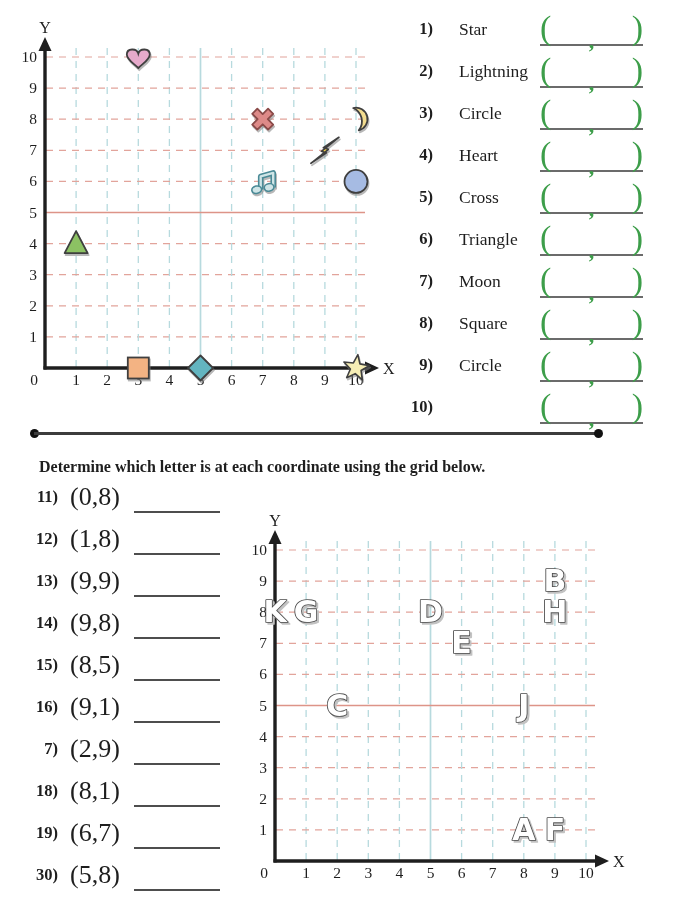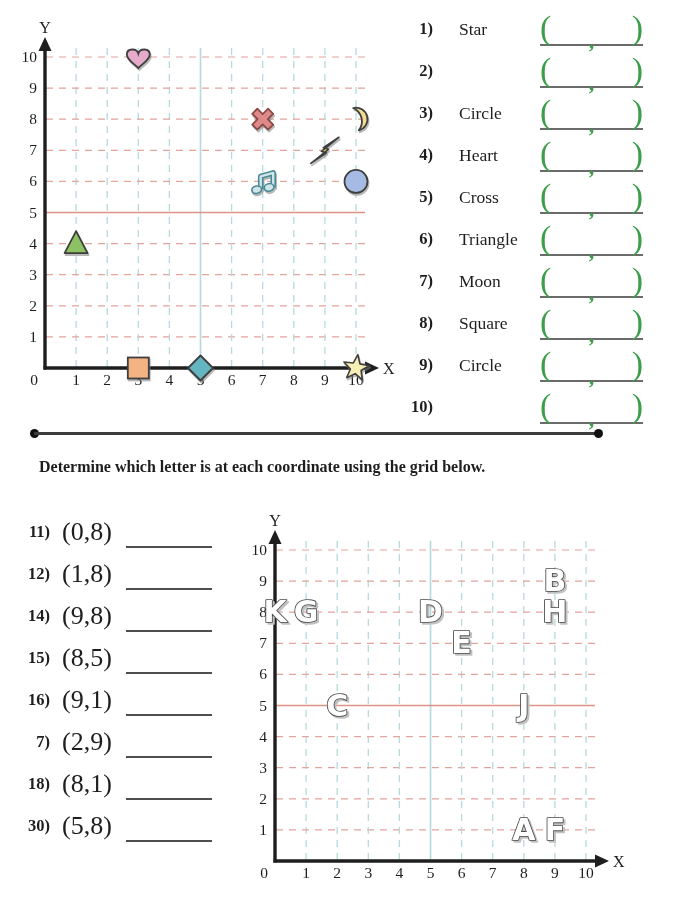--- a/index.html
+++ b/index.html
@@ -24,21 +24,21 @@
   
   .divider { position:absolute; left:30px; top:428px; width:573px; height:10px; }
   .divider .dline { position:absolute; left:4px; right:4px; top:4px; height:2.5px; background:#3c3c3c; }
   .divider .dot { position:absolute; top:1px; width:9px; height:9px; border-radius:50%; background:#111; }
   .divider .dot.l { left:0; } .divider .dot.r { right:0; }
 
   
   .instruction { position:absolute; left:39px; top:458px; font-weight:bold; font-size:16px; }
 
   
-  .q-list2 { position:absolute; left:4px; top:476px; width:235px;margin-top:35px; }
+  .q-list2 { position:absolute; left:12px; top:476px; width:235px; }
   .q-row2 { position:relative; height:42px; }
   .q-num2 { position:absolute; left:12px; width:34px; text-align:right;
             font-weight:bold; font-size:16.5px; line-height:42px; }
   .q-coord{ position:absolute; left:58px; font-size:26px; line-height:42px; }
   .wline  { position:absolute; left:122px; bottom:5px; width:86px; height:0;
             border-bottom:2px solid #4e4e4e; }
 
   
   svg text { font-family:"Liberation Serif", serif; }
   .tick  { font-size:15.5px; fill:#1e1e1e; }
@@ -140,20 +140,21 @@
       <span class="q-num" data-name="question-number">1)</span>
       <span class="q-label" data-name="question-symbol-label">Star</span>
       <span class="answer" data-name="answer-blank" style="border-bottom-color: rgb(107, 107, 107);">
         <span class="paren" data-name="open-paren" style="color: rgb(61, 158, 74);">(</span>
         <span class="acomma" data-name="answer-comma" style="color: rgb(61, 158, 74);">,</span>
         <span class="paren" data-name="close-paren" style="color: rgb(61, 158, 74);">)</span>
       </span>
     </div>
     <div class="q-row1" data-name="question-row">
       <span class="q-num" data-name="question-number">2)</span>
+      <span class="q-label" data-name="question-symbol-label">Lightning</span>
       <span class="answer" data-name="answer-blank" style="border-bottom-color: rgb(107, 107, 107);">
         <span class="paren" data-name="open-paren" style="color: rgb(61, 158, 74);">(</span>
         <span class="acomma" data-name="answer-comma" style="color: rgb(61, 158, 74);">,</span>
         <span class="paren" data-name="close-paren" style="color: rgb(61, 158, 74);">)</span>
       </span>
     </div>
     <div class="q-row1" data-name="question-row">
       <span class="q-num" data-name="question-number">3)</span>
       <span class="q-label" data-name="question-symbol-label">Circle</span>
       <span class="answer" data-name="answer-blank" style="border-bottom-color: rgb(107, 107, 107);">
@@ -239,20 +240,25 @@
       <span class="q-num2" data-name="question-number">11)</span>
       <span class="q-coord" data-name="question-coordinate">(0,8)</span>
       <span class="wline" data-name="answer-line"></span>
     </div>
     <div class="q-row2" data-name="question-row">
       <span class="q-num2" data-name="question-number">12)</span>
       <span class="q-coord" data-name="question-coordinate">(1,8)</span>
       <span class="wline" data-name="answer-line"></span>
     </div>
     <div class="q-row2" data-name="question-row">
+      <span class="q-num2" data-name="question-number">13)</span>
+      <span class="q-coord" data-name="question-coordinate">(9,9)</span>
+      <span class="wline" data-name="answer-line"></span>
+    </div>
+    <div class="q-row2" data-name="question-row">
       <span class="q-num2" data-name="question-number">14)</span>
       <span class="q-coord" data-name="question-coordinate">(9,8)</span>
       <span class="wline" data-name="answer-line"></span>
     </div>
     <div class="q-row2" data-name="question-row">
       <span class="q-num2" data-name="question-number">15)</span>
       <span class="q-coord" data-name="question-coordinate">(8,5)</span>
       <span class="wline" data-name="answer-line"></span>
     </div>
     <div class="q-row2" data-name="question-row">
@@ -261,20 +267,25 @@
       <span class="wline" data-name="answer-line"></span>
     </div>
     <div class="q-row2" data-name="question-row">
       <span class="q-num2" data-name="question-number">7)</span>
       <span class="q-coord" data-name="question-coordinate">(2,9)</span>
       <span class="wline" data-name="answer-line"></span>
     </div>
     <div class="q-row2" data-name="question-row">
       <span class="q-num2" data-name="question-number">18)</span>
       <span class="q-coord" data-name="question-coordinate">(8,1)</span>
+      <span class="wline" data-name="answer-line"></span>
+    </div>
+    <div class="q-row2" data-name="question-row">
+      <span class="q-num2" data-name="question-number">19)</span>
+      <span class="q-coord" data-name="question-coordinate">(6,7)</span>
       <span class="wline" data-name="answer-line"></span>
     </div>
     <div class="q-row2" data-name="question-row">
       <span class="q-num2" data-name="question-number">30)</span>
       <span class="q-coord" data-name="question-coordinate">(5,8)</span>
       <span class="wline" data-name="answer-line"></span>
     </div>
   </div>
 
 <svg id="grid2" class="abs" style="left:240px;top:500px" width="460" height="402" data-name="letter-coordinate-grid">

